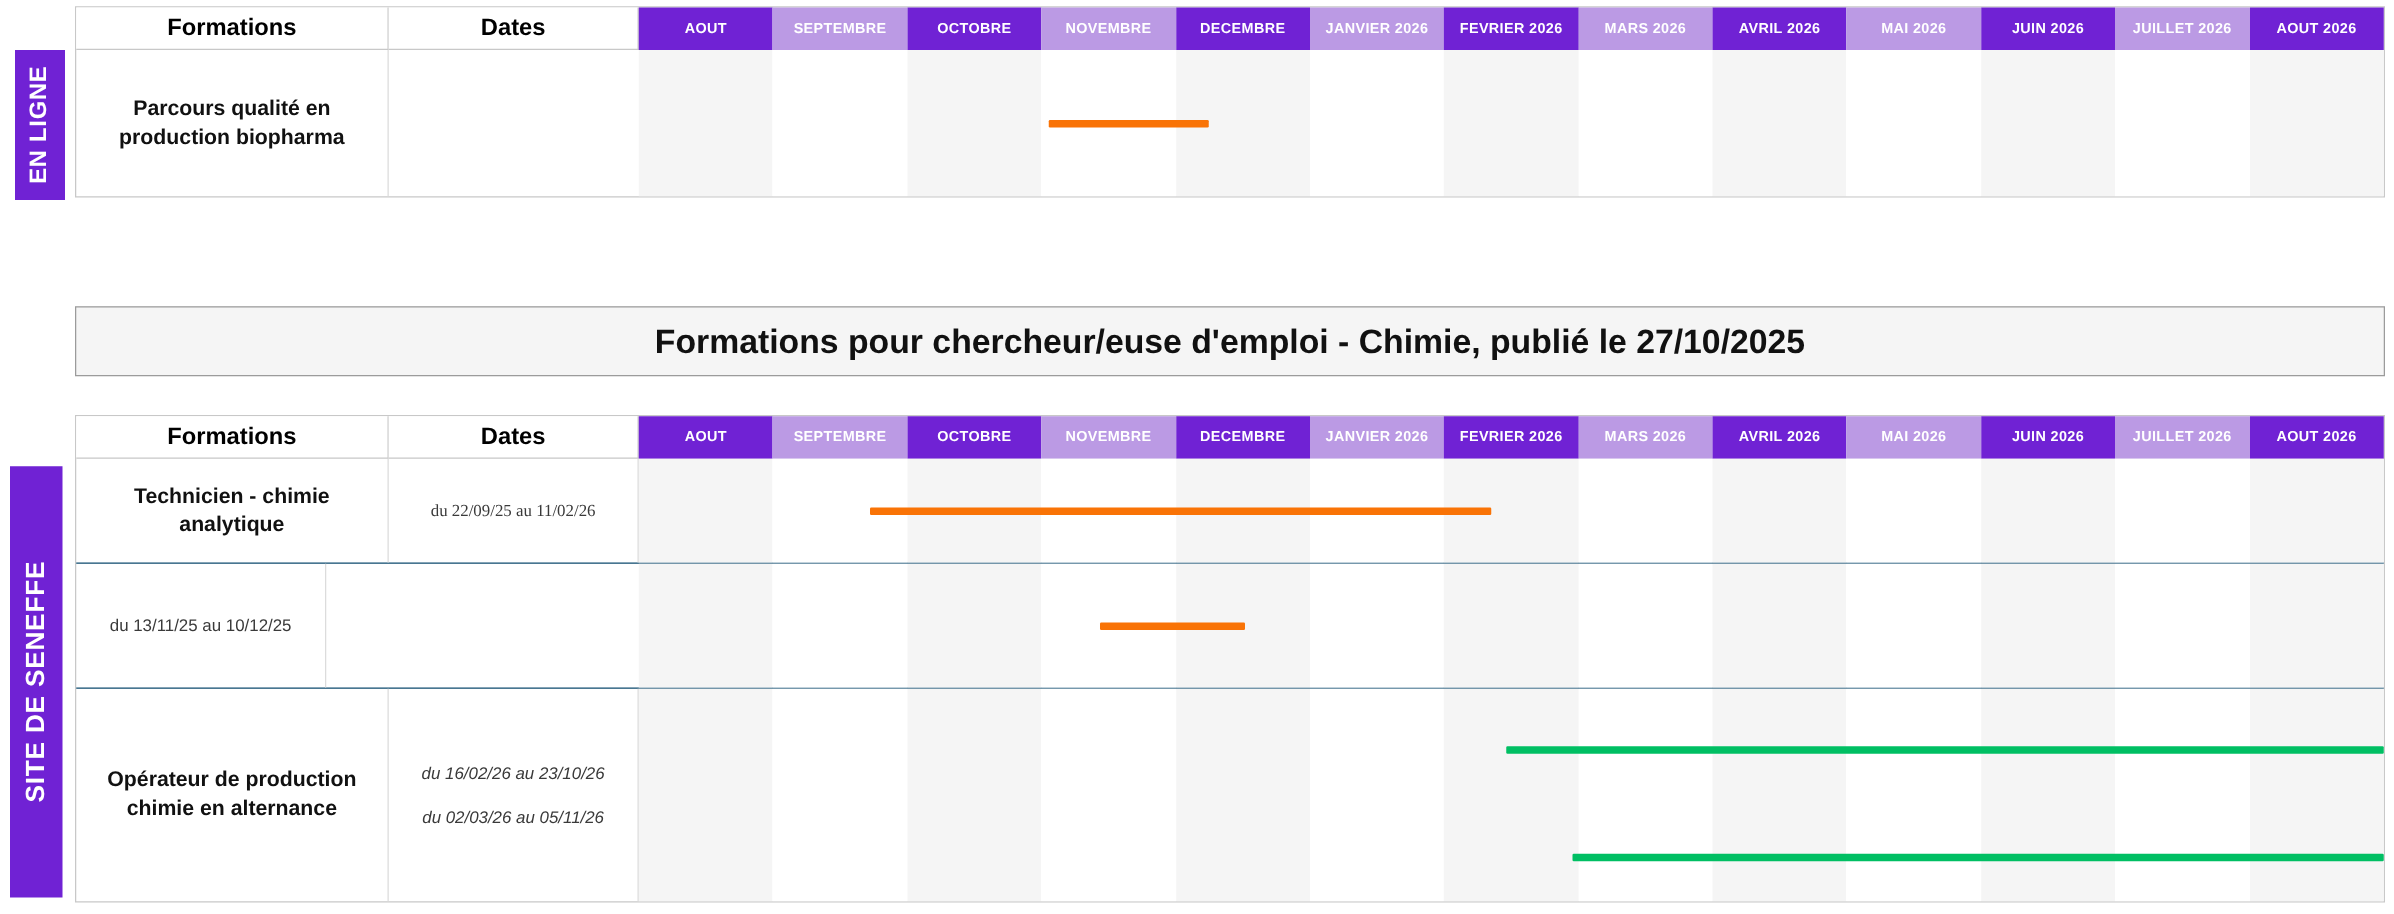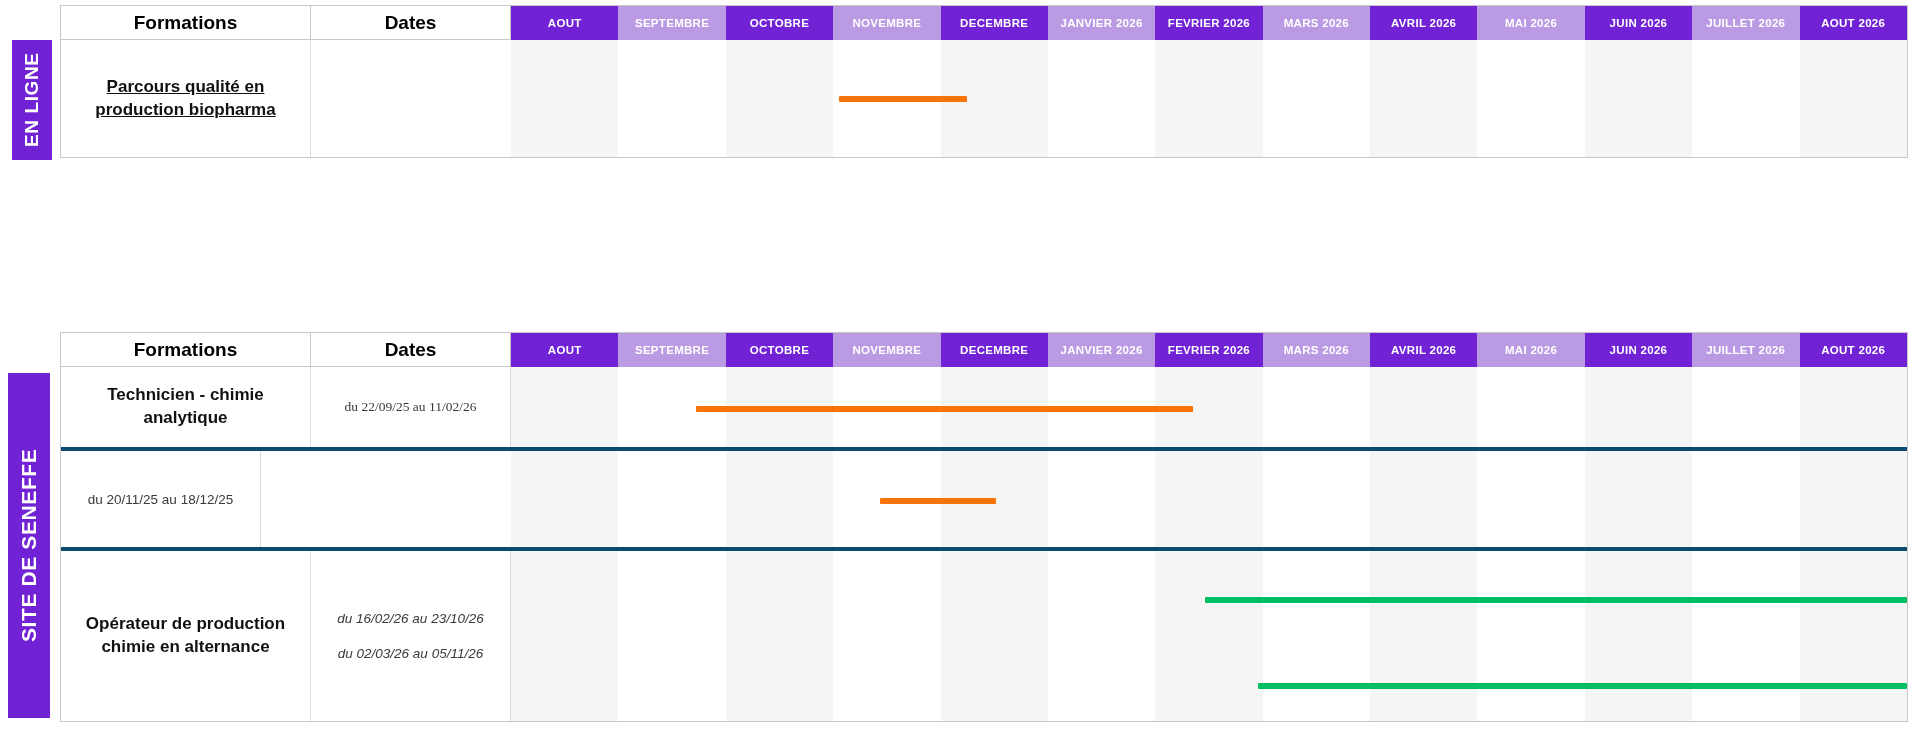--- a/index.html
+++ b/index.html
@@ -83,21 +83,21 @@
     font-weight: bold;
     letter-spacing: 0.3px;
   }
   .hdr-month.dark  { background: #7022d4; }
   .hdr-month.light { background: #bb9ae4; }
 
   
   .body-row {
     position: relative;
     box-sizing: border-box;
-    border-bottom: 4px solid #0c4a6e;
+    border-bottom: 1px solid #0c4a6e;
   }
   .body-row:last-child { border-bottom: none; }
 
   .cell-formation {
     box-sizing: border-box;
     display: flex;
     align-items: center;
     justify-content: center;
     text-align: center;
     font-size: 17px;
@@ -215,26 +215,29 @@
             <div class="grid-col shade" style="width: 107.385px;"></div>
             <div class="grid-col plain" style="width: 107.385px;"></div>
             <div class="grid-col shade" style="width: 107.385px;"></div>
             <div class="grid-col plain" style="width: 107.385px;"></div>
             <div class="grid-col shade" style="width: 107.385px;"></div>
             <div class="grid-col plain" style="width: 107.385px;"></div>
             <div class="grid-col shade" style="width: 107.385px;"></div>
             <div class="grid-col plain" style="width: 107.385px;"></div>
             <div class="grid-col shade" style="width: 107.385px;"></div>
           </div>
-          <div class="cell-formation" style="width: 250px; text-decoration: underline;">Parcours qualité en production biopharma</div>
+          <div class="cell-formation" style="width: 250px;">Parcours qualité en production biopharma</div>
           <div class="bar orange" style="left: 777.523px; width: 128.862px; top: 55.5px;"></div>
         </div>
       </div>
   </div>
 
+  <div class="title-banner">
+    <span class="title-text">Formations pour chercheur/euse d'emploi - Chimie, publié le 27/10/2025</span>
+  </div>
 
   <div class="site-tag tag-seneffe">
     <span>SITE DE SENEFFE</span>
   </div>
 
   <div class="gantt" id="gantt-seneffe" style="left:60px; top:332px; width:1848px; height:390px;">
 
     <div class="gantt-row hdr-row">
       <div class="hdr-cell hdr-formations" style="width:250px;">Formations</div>
       <div class="hdr-cell hdr-dates" style="width:200px;">Dates</div>
@@ -288,21 +291,21 @@
             <div class="grid-col plain" style="width: 107.385px;"></div>
             <div class="grid-col shade" style="width: 107.385px;"></div>
             <div class="grid-col plain" style="width: 107.385px;"></div>
             <div class="grid-col shade" style="width: 107.385px;"></div>
             <div class="grid-col plain" style="width: 107.385px;"></div>
             <div class="grid-col shade" style="width: 107.385px;"></div>
             <div class="grid-col plain" style="width: 107.385px;"></div>
             <div class="grid-col shade" style="width: 107.385px;"></div>
           </div>
           <div class="cell-dates" style="width: 200px;">
-            <div>du 20/11/25 au 18/12/25</div>
+            <div>du 13/11/25 au 10/12/25</div>
           </div>
           <div class="bar orange" style="left: 819.403px; width: 115.975px; top: 47px;"></div>
         </div>
         <div class="gantt-row body-row" style="height: 170px;">
           <div class="grid-layer" style="left: 450px; width: 1396px;">
             <div class="grid-col shade" style="width: 107.385px;"></div>
             <div class="grid-col plain" style="width: 107.385px;"></div>
             <div class="grid-col shade" style="width: 107.385px;"></div>
             <div class="grid-col plain" style="width: 107.385px;"></div>
             <div class="grid-col shade" style="width: 107.385px;"></div>

